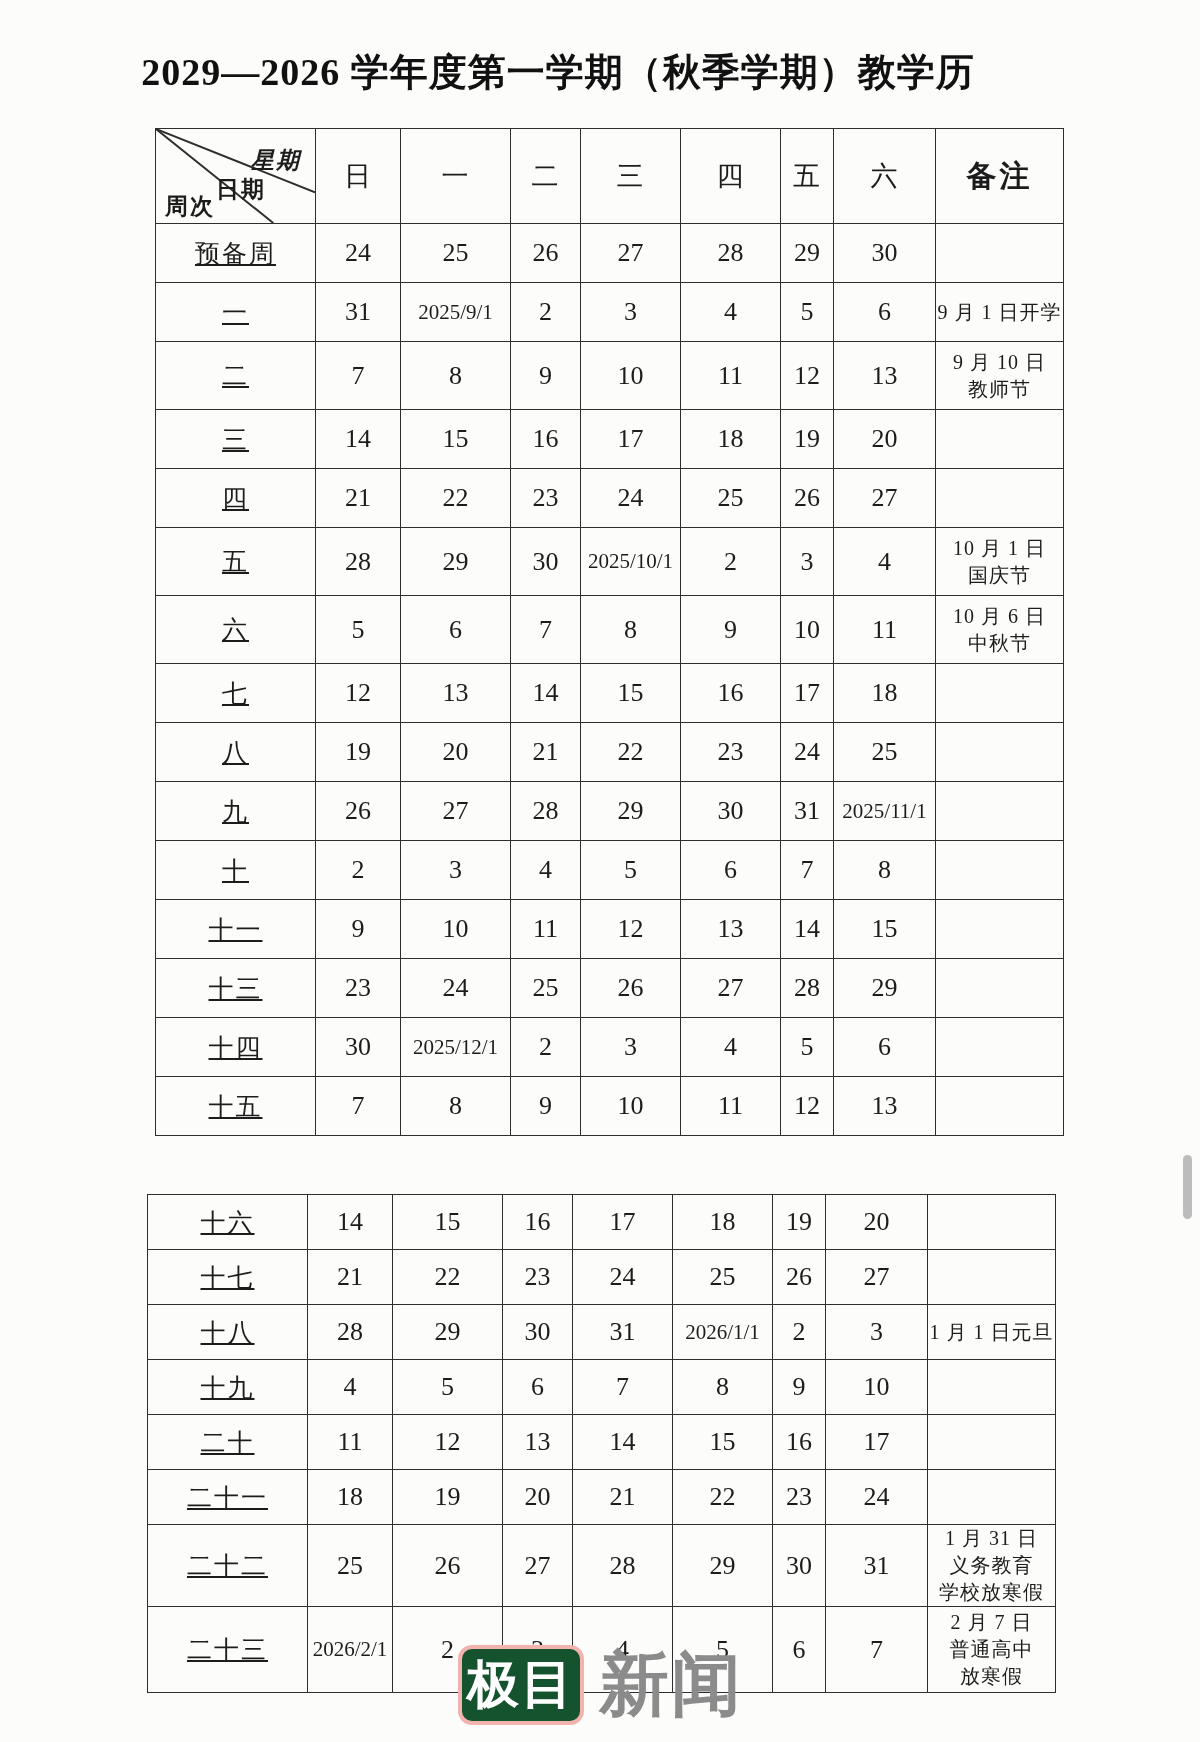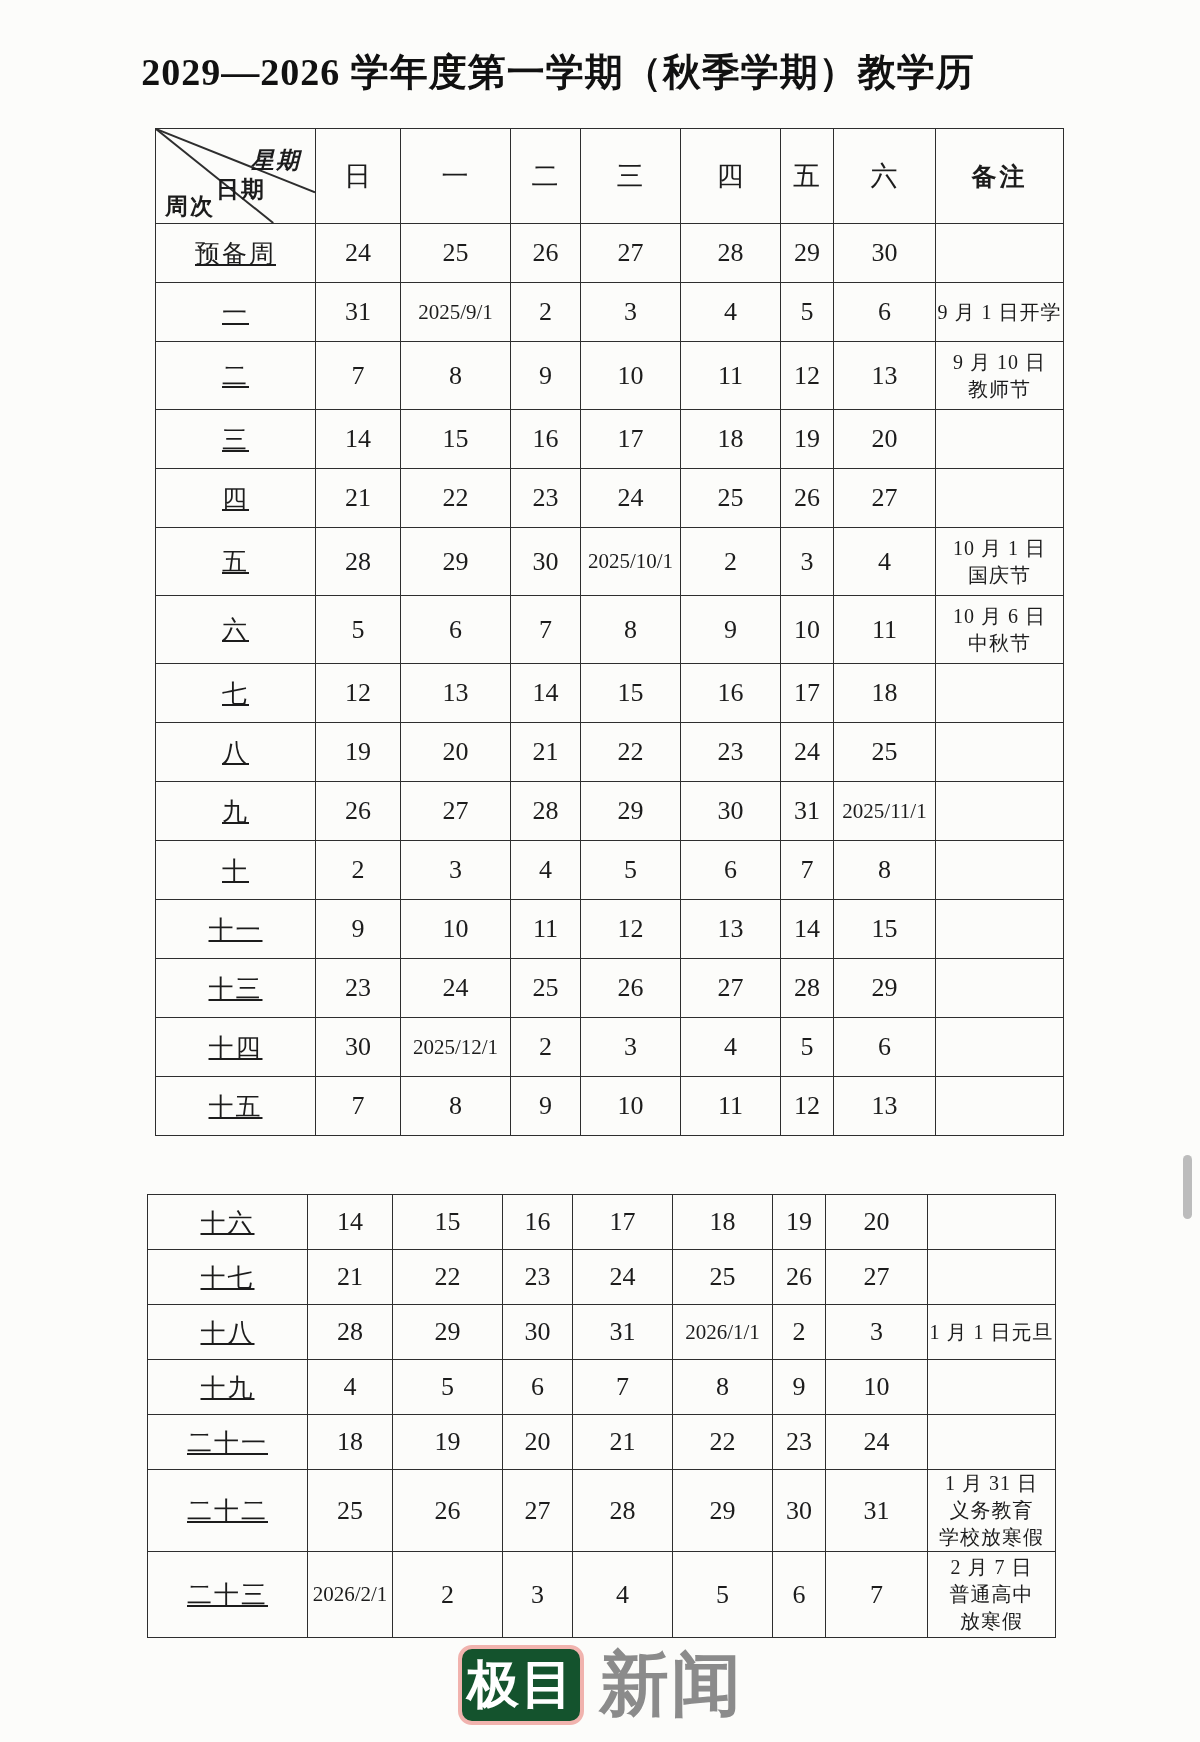--- a/index.html
+++ b/index.html
@@ -25,21 +25,21 @@
     font-weight:normal;color:#1c1c1c;
   }
   .cal thead tr{height:95px;}
   th.corner{position:relative;padding:0;}
   th.corner svg{position:absolute;left:0;top:0;width:100%;height:100%;display:block;}
   th.corner span{position:absolute;font-size:23px;font-weight:bold;letter-spacing:2px;}
   .c-week{top:16px;right:14px;font-style:italic;}
   .c-date{top:45px;left:60px;}
   .c-wk{bottom:1px;left:9px;}
   th.dh{font-size:27px;letter-spacing:1px;}
-  th.bz{font-size:25px;font-weight:bold;letter-spacing:3px;}
+  th.bz{font-size:30px;font-weight:bold;letter-spacing:3px;}
   td.wk{font-size:25px;letter-spacing:2px;text-decoration:underline;}
   td.d{font-size:26px;}
   td.d.sm{font-size:21px;}
   td.rm{font-size:20px;line-height:1.35;letter-spacing:1px;}
   td.rm div{white-space:nowrap;}
   .scrollbar{
     position:absolute;left:1183px;top:1155px;width:9px;height:64px;
     background:#bcbcbc;border-radius:5px;
   }
   .logo{
@@ -330,20 +330,31 @@
           <td class="d">4</td>
           <td class="d">5</td>
           <td class="d">6</td>
           <td class="d">7</td>
           <td class="d">8</td>
           <td class="d">9</td>
           <td class="d">10</td>
           <td class="rm"></td>
         </tr>
         <tr style="height: 55px;">
+          <td class="wk">二十</td>
+          <td class="d">11</td>
+          <td class="d">12</td>
+          <td class="d">13</td>
+          <td class="d">14</td>
+          <td class="d">15</td>
+          <td class="d">16</td>
+          <td class="d">17</td>
+          <td class="rm"></td>
+        </tr>
+        <tr style="height: 55px;">
           <td class="wk">二十一</td>
           <td class="d">18</td>
           <td class="d">19</td>
           <td class="d">20</td>
           <td class="d">21</td>
           <td class="d">22</td>
           <td class="d">23</td>
           <td class="d">24</td>
           <td class="rm"></td>
         </tr>

